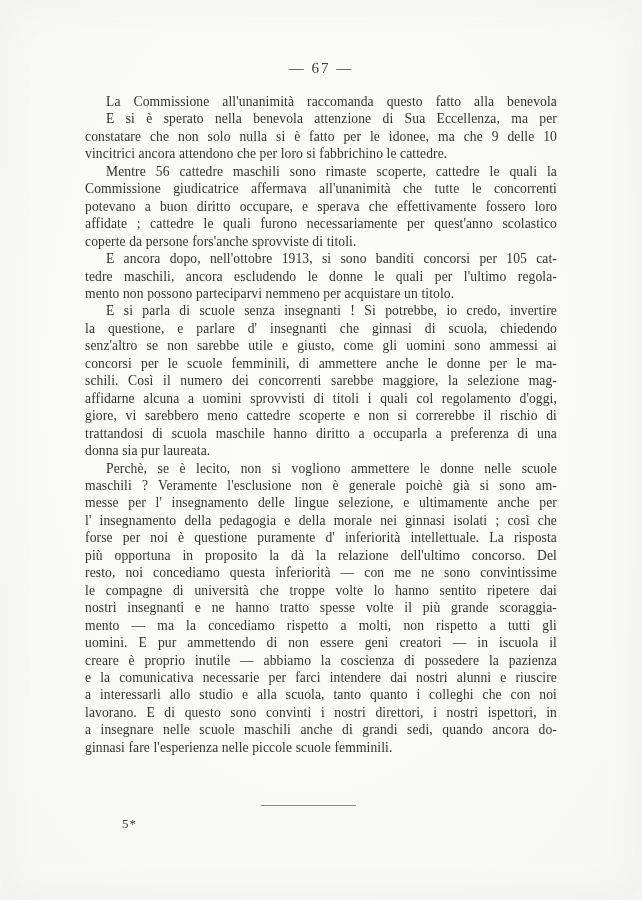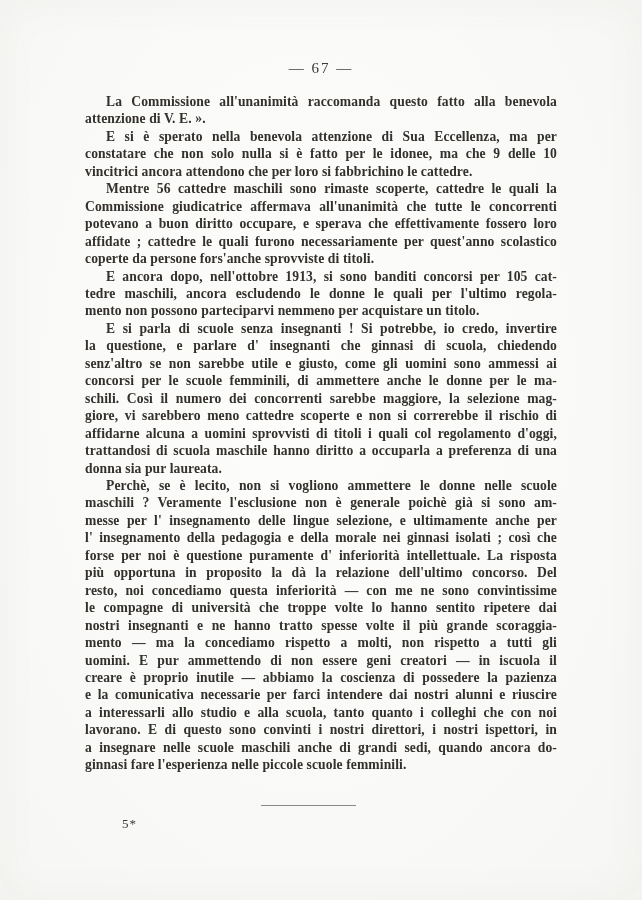--- a/index.html
+++ b/index.html
@@ -29,21 +29,20 @@
     text-align: center;
     font-size: 15px;
     letter-spacing: 2px;
     color: #3c3934;
   }
   .text-block {
     position: absolute;
     left: 85px;
     top: 93px;
     width: 472px;
-    font-weight: bold;
   }
   .paragraph { margin: 0; padding: 0; }
   .line {
     font-size: 13.6px;
     line-height: 17.45px;
     letter-spacing: 0.1px;
     text-align: justify;
     text-align-last: justify;
     text-justify: inter-word;
     white-space: normal;
@@ -70,21 +69,20 @@
 </style>
 </head>
 <body>
 
 <div class="page">
   <div class="page-number">— 67 —</div>
 
   <div class="text-block">
       <div class="paragraph">
         <div class="line first">La Commissione all'unanimità raccomanda questo fatto alla benevola</div>
-        <div class="line last">attenzione di V. E. ».</div>
       </div>
       <div class="paragraph">
         <div class="line first">E si è sperato nella benevola attenzione di Sua Eccellenza, ma per</div>
         <div class="line">constatare che non solo nulla si è fatto per le idonee, ma che 9 delle 10</div>
         <div class="line last">vincitrici ancora attendono che per loro si fabbrichino le cattedre.</div>
       </div>
       <div class="paragraph">
         <div class="line first">Mentre 56 cattedre maschili sono rimaste scoperte, cattedre le quali la</div>
         <div class="line">Commissione giudicatrice affermava all'unanimità che tutte le concorrenti</div>
         <div class="line">potevano a buon diritto occupare, e sperava che effettivamente fossero loro</div>
@@ -95,22 +93,22 @@
         <div class="line first">E ancora dopo, nell'ottobre 1913, si sono banditi concorsi per 105 cat-</div>
         <div class="line">tedre maschili, ancora escludendo le donne le quali per l'ultimo regola-</div>
         <div class="line last">mento non possono parteciparvi nemmeno per acquistare un titolo.</div>
       </div>
       <div class="paragraph">
         <div class="line first">E si parla di scuole senza insegnanti ! Si potrebbe, io credo, invertire</div>
         <div class="line">la questione, e parlare d' insegnanti che ginnasi di scuola, chiedendo</div>
         <div class="line">senz'altro se non sarebbe utile e giusto, come gli uomini sono ammessi ai</div>
         <div class="line">concorsi per le scuole femminili, di ammettere anche le donne per le ma-</div>
         <div class="line">schili. Così il numero dei concorrenti sarebbe maggiore, la selezione mag-</div>
+        <div class="line">affidarne alcuna a uomini sprovvisti di titoli i quali col regolamento d'oggi,</div>
         <div class="line">giore, vi sarebbero meno cattedre scoperte e non si correrebbe il rischio di</div>
-        <div class="line">affidarne alcuna a uomini sprovvisti di titoli i quali col regolamento d'oggi,</div>
         <div class="line">trattandosi di scuola maschile hanno diritto a occuparla a preferenza di una</div>
         <div class="line last">donna sia pur laureata.</div>
       </div>
       <div class="paragraph">
         <div class="line first">Perchè, se è lecito, non si vogliono ammettere le donne nelle scuole</div>
         <div class="line">maschili ? Veramente l'esclusione non è generale poichè già si sono am-</div>
         <div class="line">messe per l' insegnamento delle lingue selezione, e ultimamente anche per</div>
         <div class="line">l' insegnamento della pedagogia e della morale nei ginnasi isolati ; così che</div>
         <div class="line">forse per noi è questione puramente d' inferiorità intellettuale. La risposta</div>
         <div class="line">più opportuna in proposito la dà la relazione dell'ultimo concorso. Del</div>

